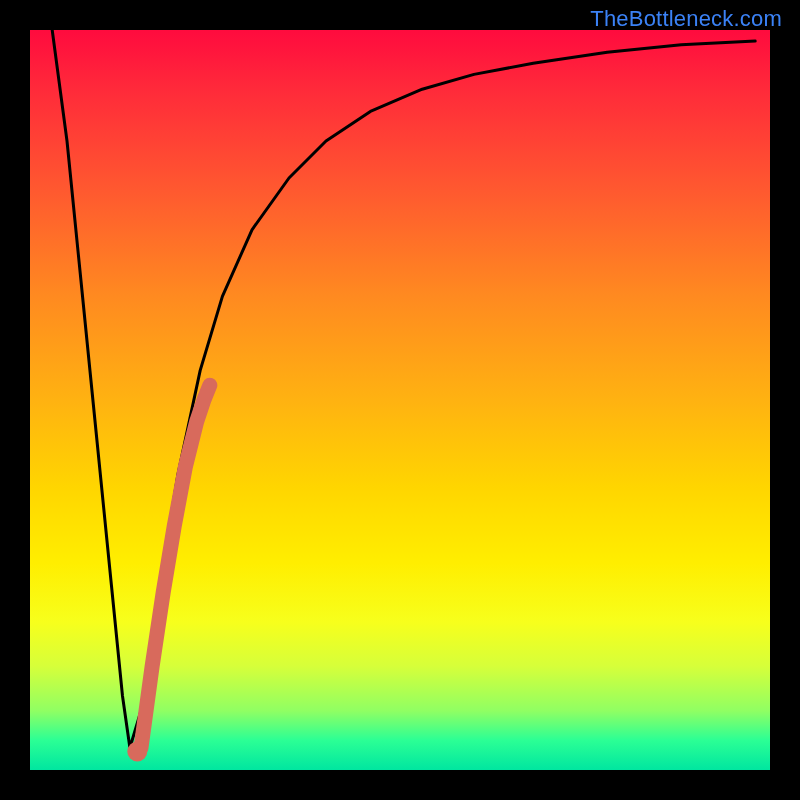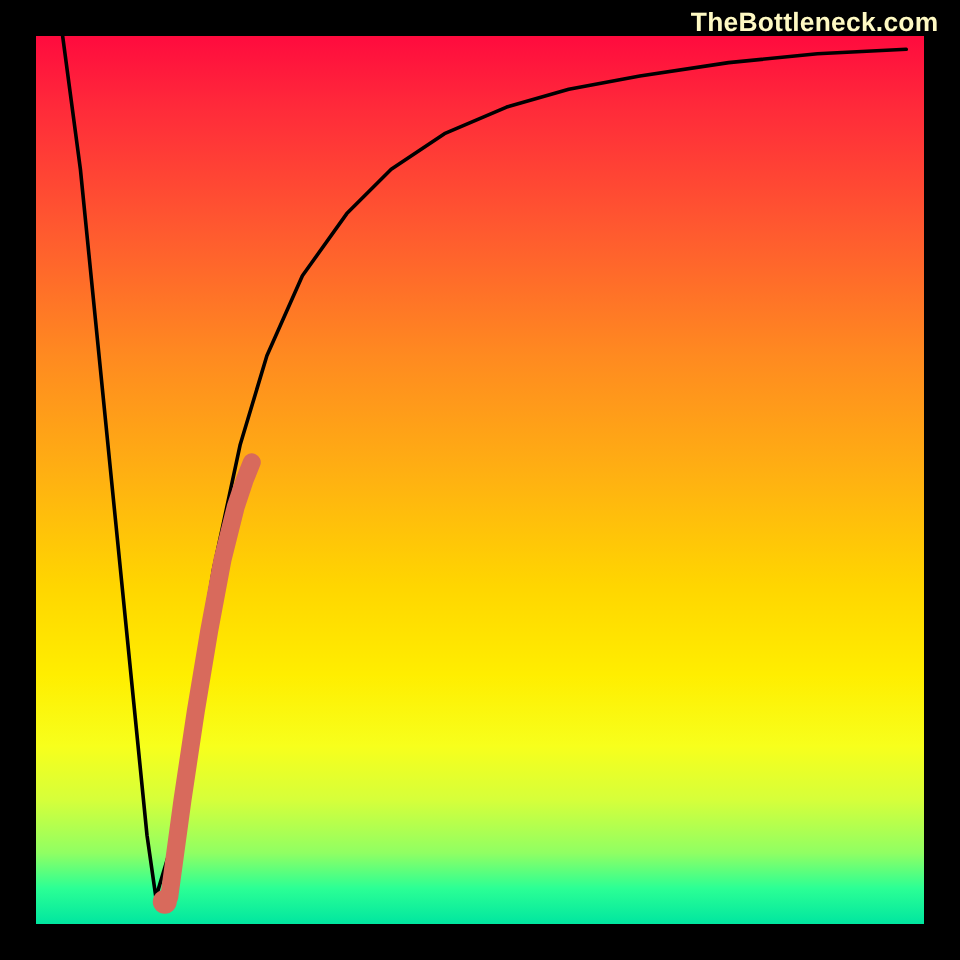--- a/index.html
+++ b/index.html
@@ -8,23 +8,23 @@
     height: 800px;
     background: #000;
     position: relative;
     overflow: hidden;
     font-family: Arial, Helvetica, sans-serif;
   }
   .watermark {
     position: absolute;
     top: 6px;
     right: 18px;
-    color: #fef9c3;
+    color: #3b82f6;
     font-size: 22px;
-    font-weight: 700;
+    font-weight: 400;
     letter-spacing: 0.2px;
     z-index: 10;
   }
   .plot-frame {
     position: absolute;
     left: 30px;
     top: 30px;
     width: 740px;
     height: 740px;
     background: #000;

